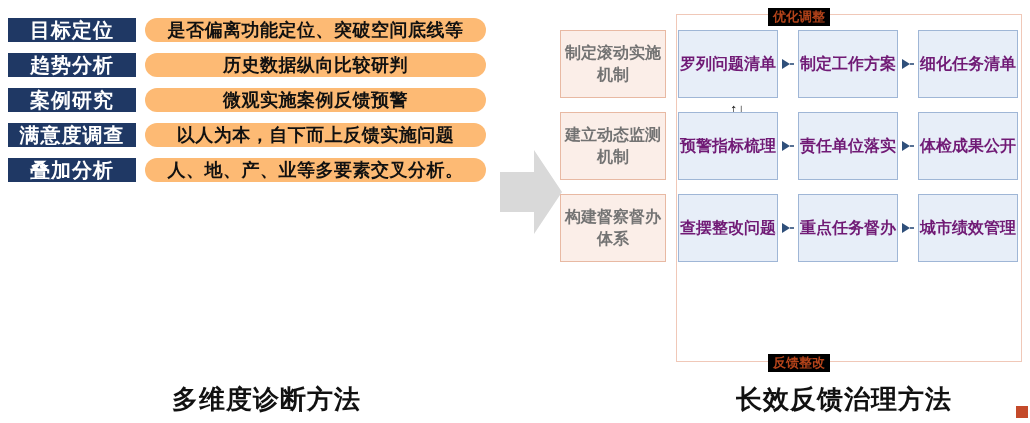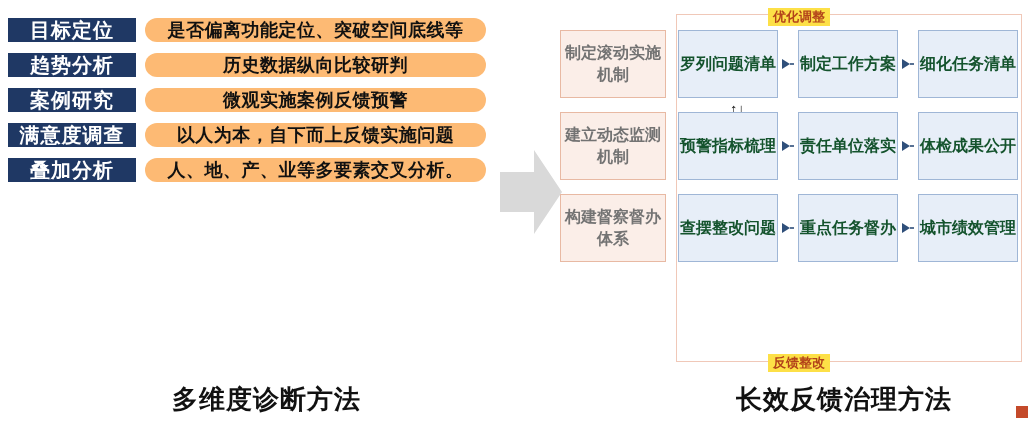--- a/index.html
+++ b/index.html
@@ -98,21 +98,21 @@
     display: flex;
     align-items: center;
     justify-content: center;
     text-align: center;
     flex-direction: column;
   }
   .flowbox {
     width: 98px;
     background: #e7eef8;
     border: 1px solid #9fb6d6;
-    color: #14532d;
+    color: #701a75;
     font-size: 16px;
     font-weight: bold;
     line-height: 1.35;
     display: flex;
     align-items: center;
     justify-content: center;
     text-align: center;
     flex-direction: column;
   }
   .chev {
@@ -141,21 +141,21 @@
     box-sizing: border-box;
     pointer-events: none;
   }
 
   
   .callout {
     position: absolute;
     font-size: 13px;
     font-weight: bold;
     color: #b3431a;
-    background: #fde047;
+    background: #000000;
     padding: 0 5px;
     white-space: nowrap;
   }
   .callout-top { left: 208px; top: 0px; }
   .callout-bottom { left: 208px; top: 346px; }
 
   .updown {
     position: absolute;
     left: 170px;
     top: 92px;

